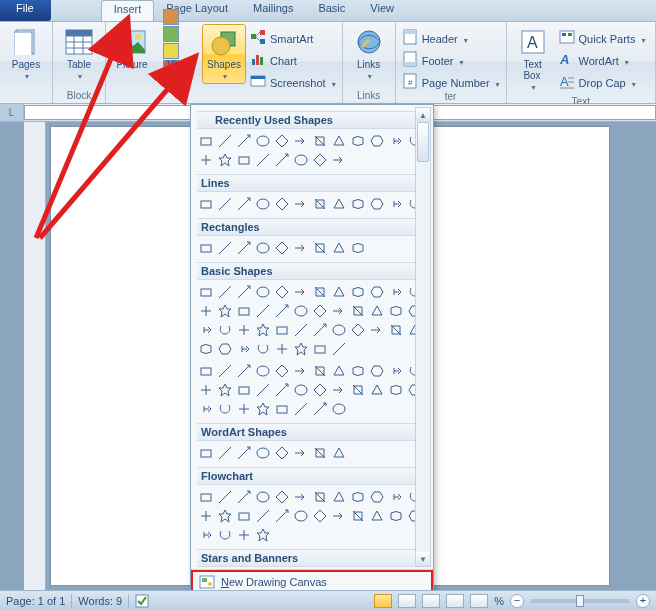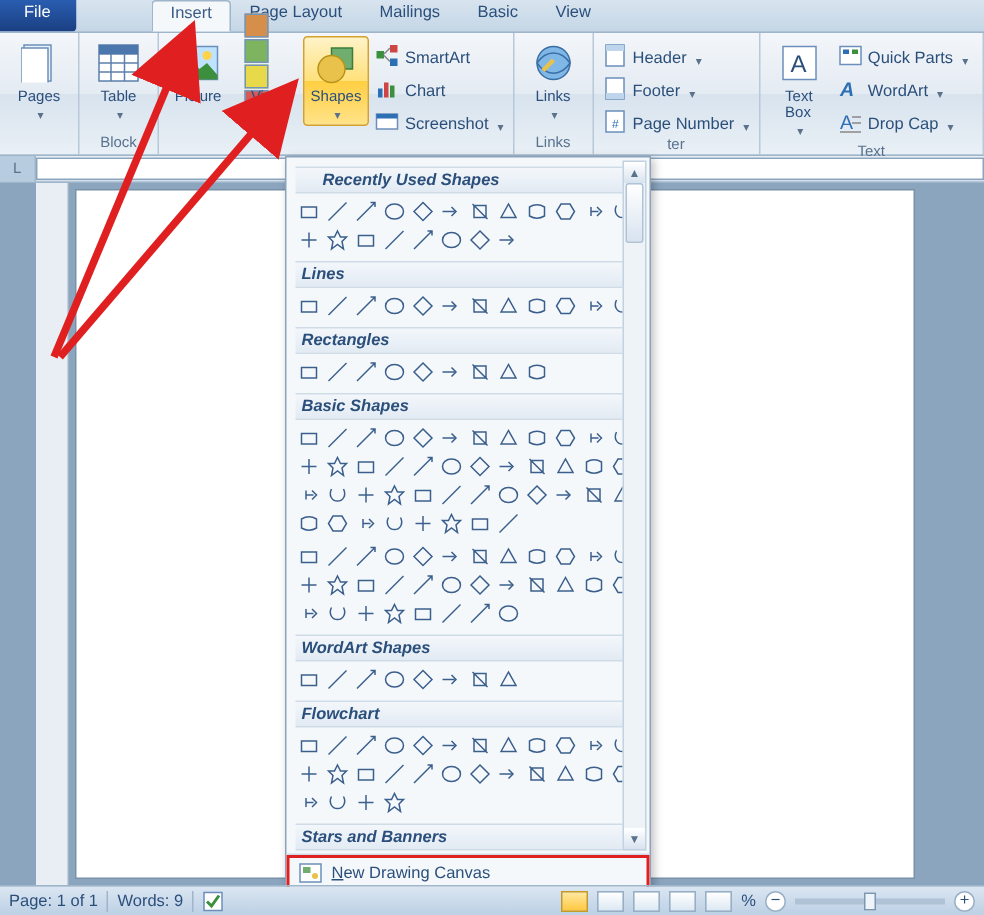--- a/index.html
+++ b/index.html
@@ -29,21 +29,21 @@
 .ruler { height: 18px; background: linear-gradient(#e8eef3, #d3deea); border-bottom: 1px solid #9fb5c9; position: relative; }
 .ruler .left { position: absolute; left: 0; top: 0; width: 24px; height: 100%; background: #b8cce0; border-right: 1px solid #9fb5c9; display:flex; align-items:center; justify-content:center; color:#5a728b; font-size:10px;}
 .ruler .gauge { position:absolute; left:24px; right:0; top:1px; height:15px; background:#fff; border:1px solid #8ca5bf;}
 .doc-area { position: absolute; left: 0; top: 122px; right: 0; bottom: 20px; background: #8ca5bf; }
 .page { position: absolute; left: 50px; top: 4px; width: 560px; height: 460px; background: #fff; border: 1px solid #7a91a8; }
 .vruler { position:absolute; left:24px; top:0; bottom:0; width:22px; background:#e8eef3; border-right:1px solid #9fb5c9;}
 
 
 .dropdown { position: absolute; left: 190px; top: 104px; width: 244px; background: #f5f8fb; border: 1px solid #8ca3be; box-shadow: 2px 2px 6px rgba(0,0,0,0.25); }
 .dd-scroll { max-height: 480px; overflow: hidden; padding: 4px 2px 0 6px; position: relative; }
-.dd-section-title { font-size: 11px; font-weight: bold; color: #2b4f7b; background: linear-gradient(#f3f7fb,#e2eaf3); border-top: 1px solid #cfdbe7; border-bottom: 1px solid #cfdbe7; padding: 2px 4px; margin: 2px 0 2px; font-style: italic; }
+.dd-section-title { font-size: 11px; font-weight: bold; color: #2b4f7b; background: linear-gradient(#f3f7fb,#e2eaf3); border-top: 1px solid #cfdbe7; border-bottom: 1px solid #cfdbe7; padding: 2px 4px; margin: 2px 0 2px; }
 .shape-grid { display: flex; flex-wrap: wrap; gap: 1px; padding: 1px 0 3px; }
 .shape { width: 18px; height: 18px; display: flex; align-items: center; justify-content: center; border: 1px solid transparent; }
 .shape svg { display: block; }
 .bar-drop { border-top:1px solid #cfdbe7; }
 .dd-footer { border: 2px solid #e02020; display:flex; align-items:center; gap:6px; padding:2px 6px; font-size:11px; color:#2b4f7b; background:#f5f8fb; }
 .dd-footer span.u { text-decoration: underline; }
 
 
 .status { position: absolute; bottom: 0; left: 0; right: 0; height: 20px; background: linear-gradient(#dbe6f2, #bcd0e4); display: flex; align-items: center; font-size: 11px; color: #2b4f7b; padding: 0 6px; gap: 6px; border-top:1px solid #9fb5c9;}
 .status .sep { width:1px; height:14px; background:#9fb5c9; }

